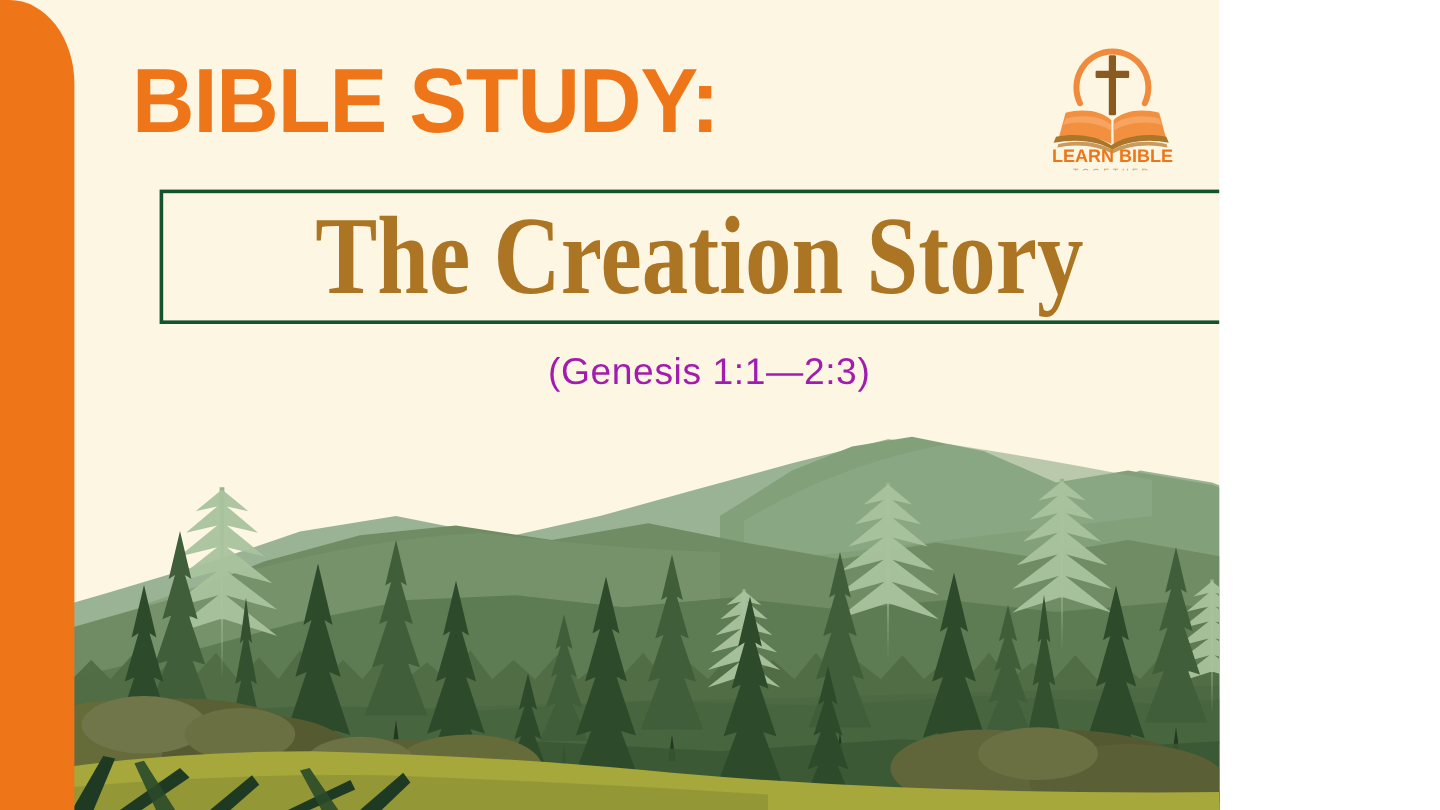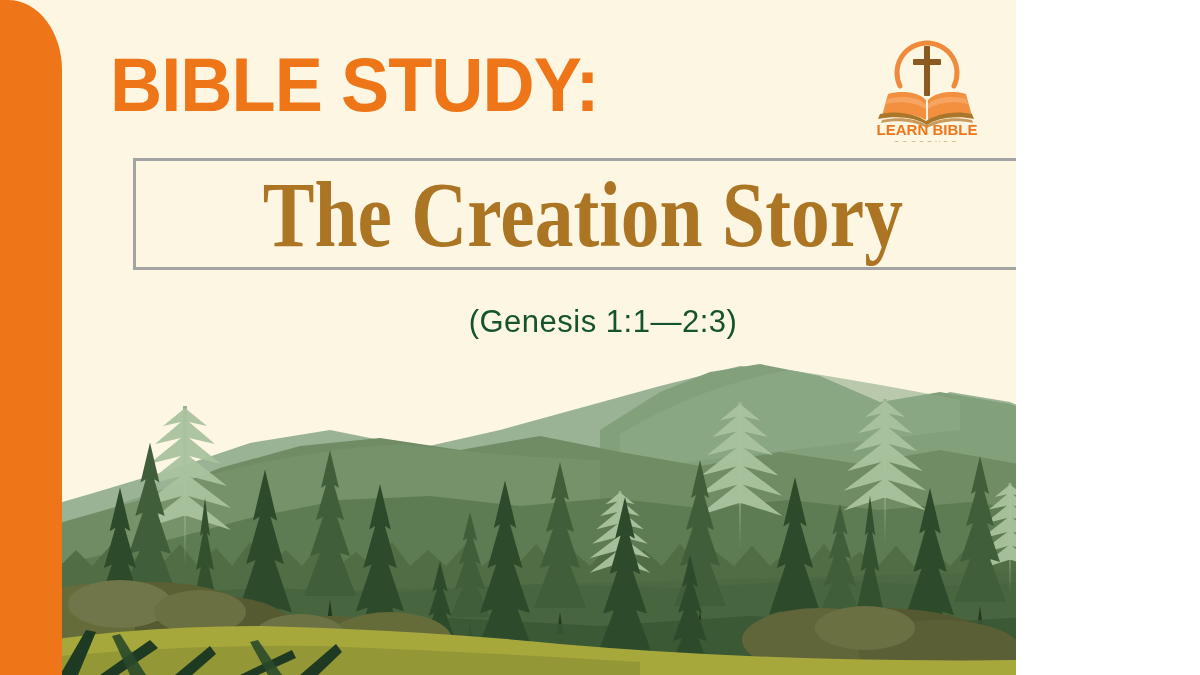--- a/index.html
+++ b/index.html
@@ -63,21 +63,21 @@
     transform-origin: left center;
     white-space: nowrap;
   }
   .title-box {
     position: absolute;
     left: 133px;
     top: 158px;
     width: 899px;
     height: 112px;
     box-sizing: border-box;
-    border: 3px solid #a3a3a3;
+    border: 3px solid #14532d;
     background: rgba(253, 246, 227, 0.55);
     display: flex;
     align-items: center;
     justify-content: center;
   }
   .title-text {
     margin: 0;
     font-family: "Liberation Serif", serif;
     font-weight: bold;
     font-size: 76px;
@@ -87,25 +87,25 @@
     transform: scaleX(1.02) scaleY(1.22);
     transform-origin: center center;
     white-space: nowrap;
   }
   .subtitle {
     position: absolute;
     left: 0;
     top: 292px;
     width: 1182px;
     text-align: center;
-    margin: 12px;
+    margin: 0;
     font-family: "Liberation Sans", sans-serif;
     font-size: 31px;
     font-weight: normal;
-    color: #14532d;
+    color: #a21caf;
     letter-spacing: 0.5px;
   }
 
   
   .logo {
     position: absolute;
     right: 24px;
     top: 24px;
     width: 130px;
     height: 118px;

